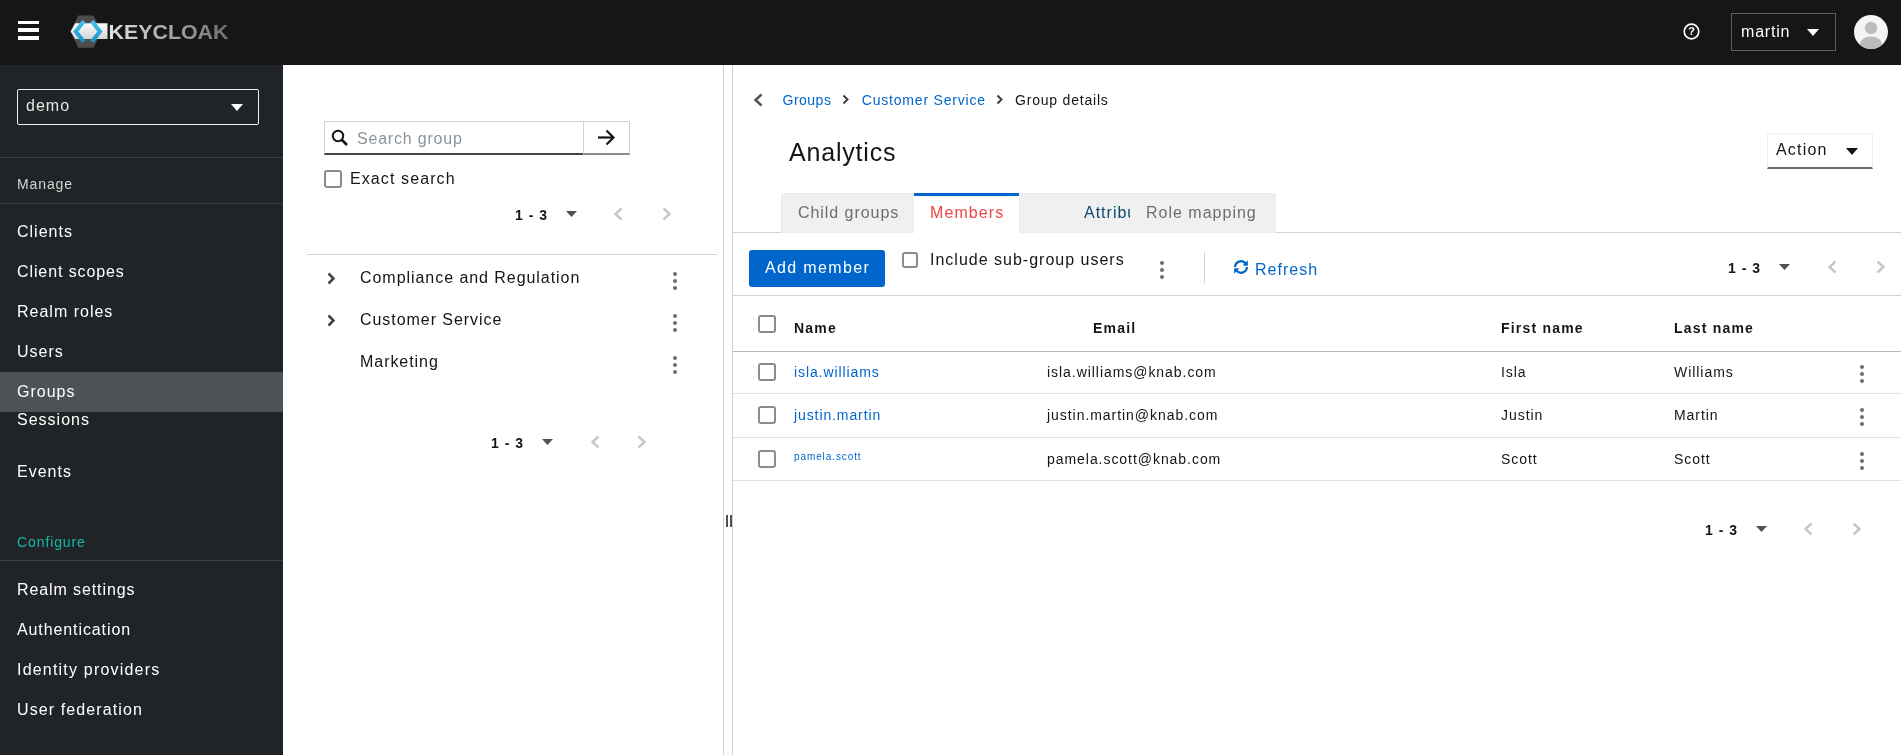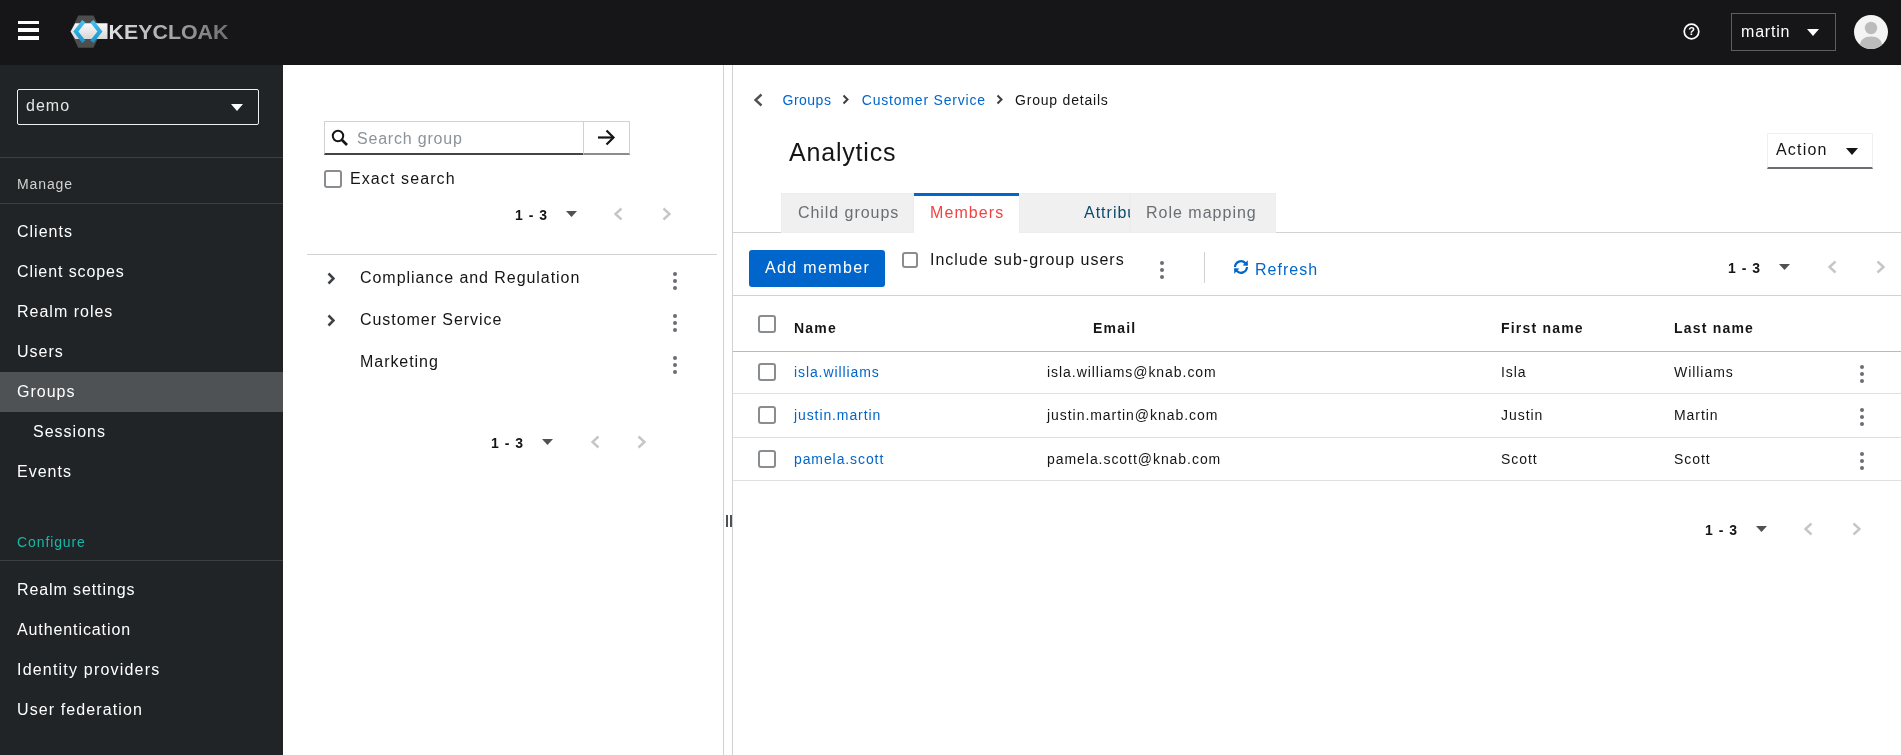--- a/index.html
+++ b/index.html
@@ -76,21 +76,21 @@
   <div class="abs" style="left:0;top:92px;width:283px;height:1px;background:#3c3f42;"></div>
   <div class="abs" style="left:17px;top:111px;font-size:14px;color:#d2d2d2;letter-spacing:0.9px;">Manage</div>
   <div class="abs" style="left:0;top:138px;width:283px;height:1px;background:#3c3f42;"></div>
 
   <div class="abs" style="left:0;top:307px;width:283px;height:40px;background:#4f5255;"></div>
   <div class="abs" style="left:17px;top:158px;font-size:16px;letter-spacing:1px;">Clients</div>
   <div class="abs" style="left:17px;top:198px;font-size:16px;letter-spacing:0.9px;">Client scopes</div>
   <div class="abs" style="left:17px;top:238px;font-size:16px;letter-spacing:1px;">Realm roles</div>
   <div class="abs" style="left:17px;top:278px;font-size:16px;letter-spacing:1px;">Users</div>
   <div class="abs" style="left:17px;top:318px;font-size:16px;letter-spacing:1px;">Groups</div>
-  <div class="abs" style="left:17px;top:358px;font-size:16px;letter-spacing:1px;margin-left:16px;">Sessions</div>
+  <div class="abs" style="left:17px;top:346px;font-size:16px;letter-spacing:1px;">Sessions</div>
   <div class="abs" style="left:17px;top:398px;font-size:16px;letter-spacing:1px;">Events</div>
 
   <div class="abs" style="left:17px;top:469px;font-size:14px;color:#14b8a6;letter-spacing:0.9px;">Configure</div>
   <div class="abs" style="left:0;top:495px;width:283px;height:1px;background:#3c3f42;"></div>
   <div class="abs" style="left:17px;top:516px;font-size:16px;letter-spacing:0.9px;">Realm settings</div>
   <div class="abs" style="left:17px;top:556px;font-size:16px;letter-spacing:0.9px;">Authentication</div>
   <div class="abs" style="left:17px;top:596px;font-size:16px;letter-spacing:1.2px;">Identity providers</div>
   <div class="abs" style="left:17px;top:636px;font-size:16px;letter-spacing:1.1px;">User federation</div>
 </div>
 
@@ -254,21 +254,21 @@
   <div class="abs" style="left:314px;top:342px;font-size:14px;letter-spacing:0.95px;">justin.martin@knab.com</div>
   <div class="abs" style="left:768px;top:342px;font-size:14px;letter-spacing:0.95px;">Justin</div>
   <div class="abs" style="left:941px;top:342px;font-size:14px;letter-spacing:0.95px;">Martin</div>
   <div class="kebab abs" style="left:1127px;top:343px;">
       <span></span>
       <span></span>
       <span></span>
     </div>
 
   <div class="cbx" style="left:25px;top:385px;width:18px;height:18px;"></div>
-  <div class="abs" style="left:61px;top:386px;font-size:14px;color:#0066cc;letter-spacing:0.9px;">pamela.scott</div>
+  <div class="abs" style="left:61px;top:386px;font-size:10px;color:#0066cc;letter-spacing:0.9px;">pamela.scott</div>
   <div class="abs" style="left:314px;top:386px;font-size:14px;letter-spacing:0.95px;">pamela.scott@knab.com</div>
   <div class="abs" style="left:768px;top:386px;font-size:14px;letter-spacing:0.95px;">Scott</div>
   <div class="abs" style="left:941px;top:386px;font-size:14px;letter-spacing:0.95px;">Scott</div>
   <div class="kebab abs" style="left:1127px;top:387px;">
       <span></span>
       <span></span>
       <span></span>
     </div>
 
   <div class="pgtxt abs" style="left:972px;top:457px;">1 - 3</div>

